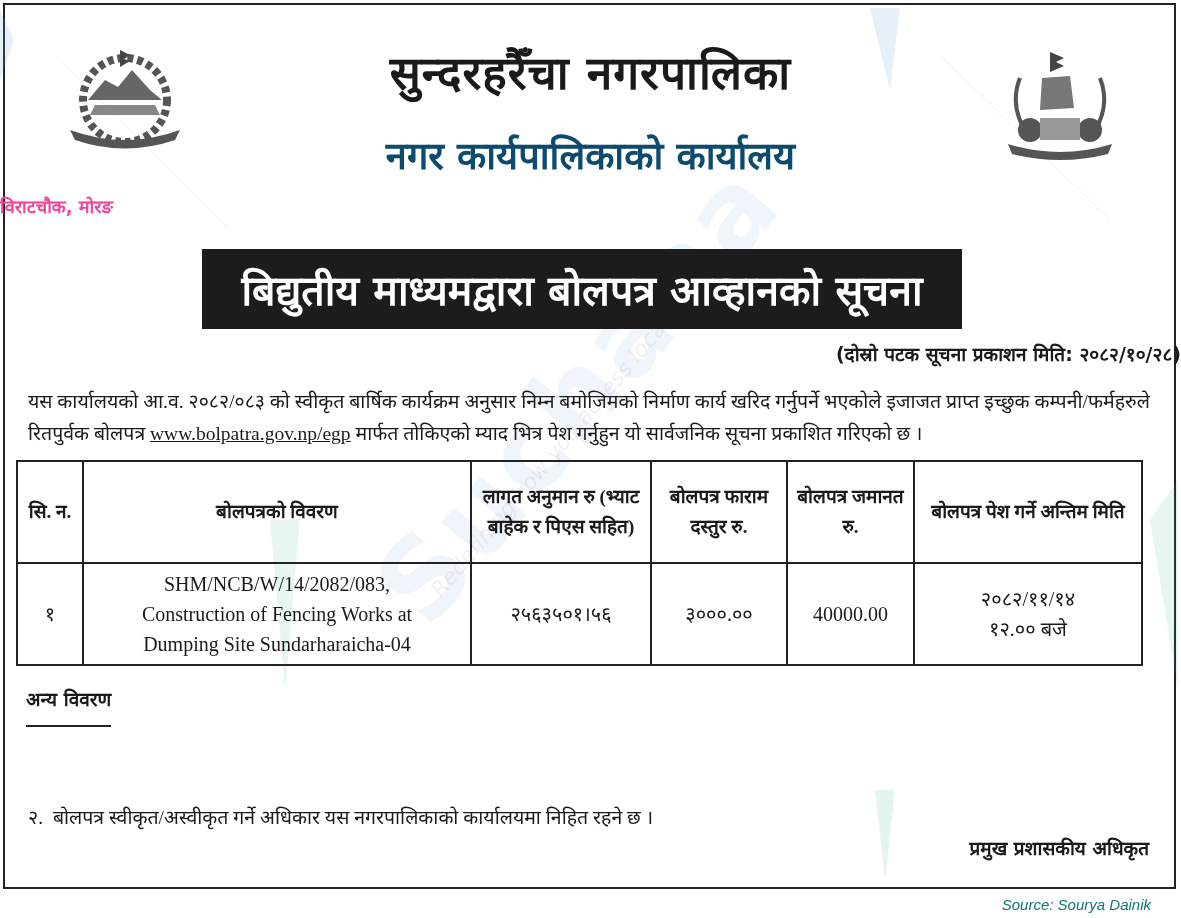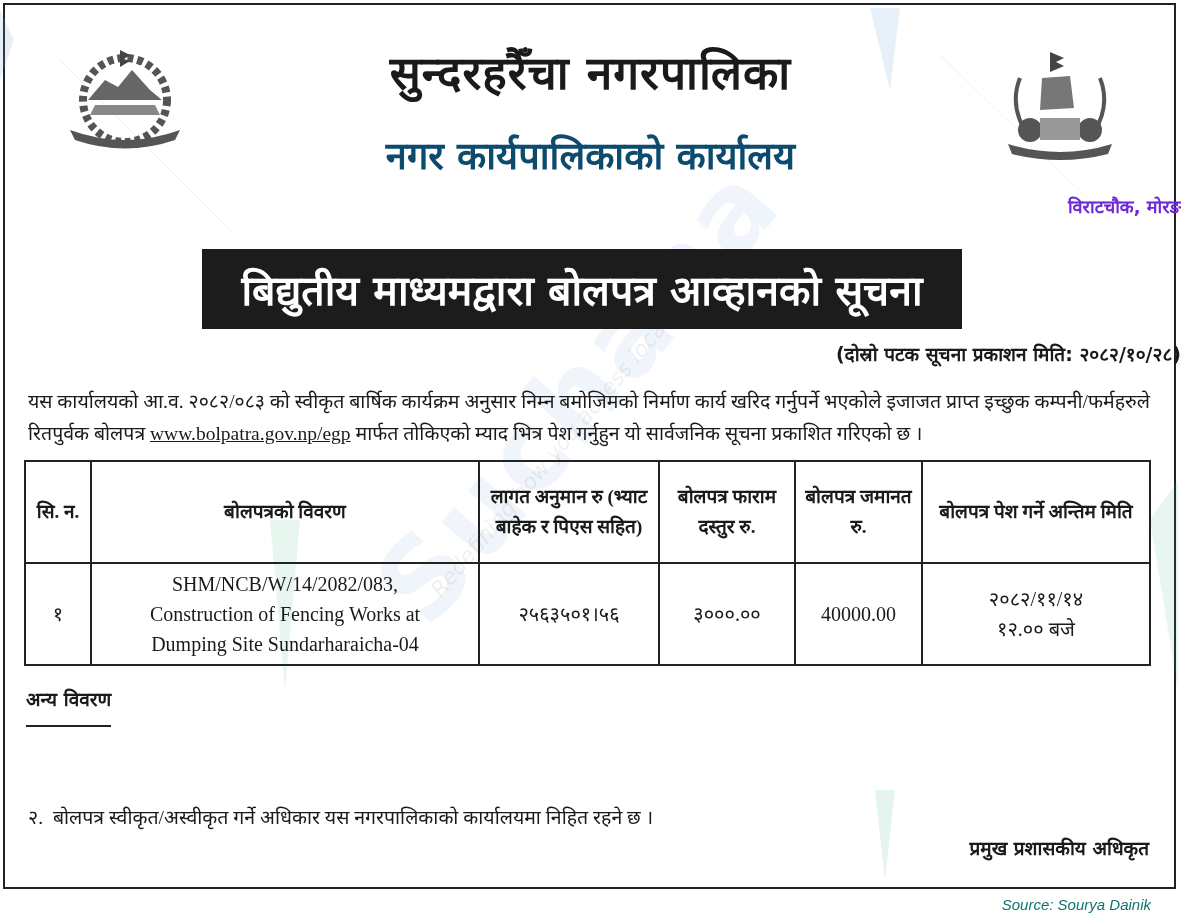--- a/index.html
+++ b/index.html
@@ -27,39 +27,39 @@
     .emblem-right { left: 1000px; top: 48px; width: 120px; height: 118px; }
     .title1 {
       position: absolute; left: 0; right: 0; top: 40px; text-align: center;
       font-size: 46px; font-weight: bold; color: #1a1a1a; letter-spacing: 1px;
     }
     .title2 {
       position: absolute; left: 0; right: 0; top: 128px; text-align: center;
       font-size: 38px; font-weight: bold; color: #0c4a6e;
     }
     .address {
-      position: absolute; left: 0; right: 0; top: 194px; text-align: right;
-      font-size: 18px; font-weight: bold; color: #6d28d9;
+      position: absolute; left: 0; right: 0; top: 194px; text-align: left;
+      font-size: 18px; font-weight: bold; color: #ec4899;
     }
     .banner {
       position: absolute; left: 202px; top: 240px; width: 760px; height: 80px;
       background: #1c1c1c; color: #ffffff; display: flex; align-items: center; justify-content: center;
       font-size: 41px; font-weight: bold; margin-top: 9px;
     }
     .pubdate {
       position: absolute; left: 0; right: 0; top: 341px; text-align: right;
       font-size: 19px; font-weight: bold;
     }
     .intro {
       position: absolute; left: 28px; top: 386px; width: 1130px;
       font-family: "Liberation Serif", serif; font-size: 19.5px; line-height: 32px;
     }
     .intro .link { text-decoration: underline; }
     table.tender {
-      position: absolute; left: 24px; top: 460px; width: 1127px; border-collapse: collapse;
+      position: absolute; left: 16px; top: 460px; width: 1127px; border-collapse: collapse;
       font-family: "Liberation Serif", serif;
       border-radius: 17px;
     }
     table.tender th, table.tender td {
       border: 2px solid #222; text-align: center; vertical-align: middle; padding: 4px 6px;
     }
     table.tender th { font-size: 19px; font-weight: bold; height: 92px; line-height: 30px; }
     table.tender td { font-size: 20px; height: 92px; line-height: 30px; }
     .c1 { width: 52px; } .c2 { width: 374px; } .c3 { width: 166px; }
     .c4 { width: 122px; } .c5 { width: 113px; } .c6 { width: 214px; margin-left: 48px; }

